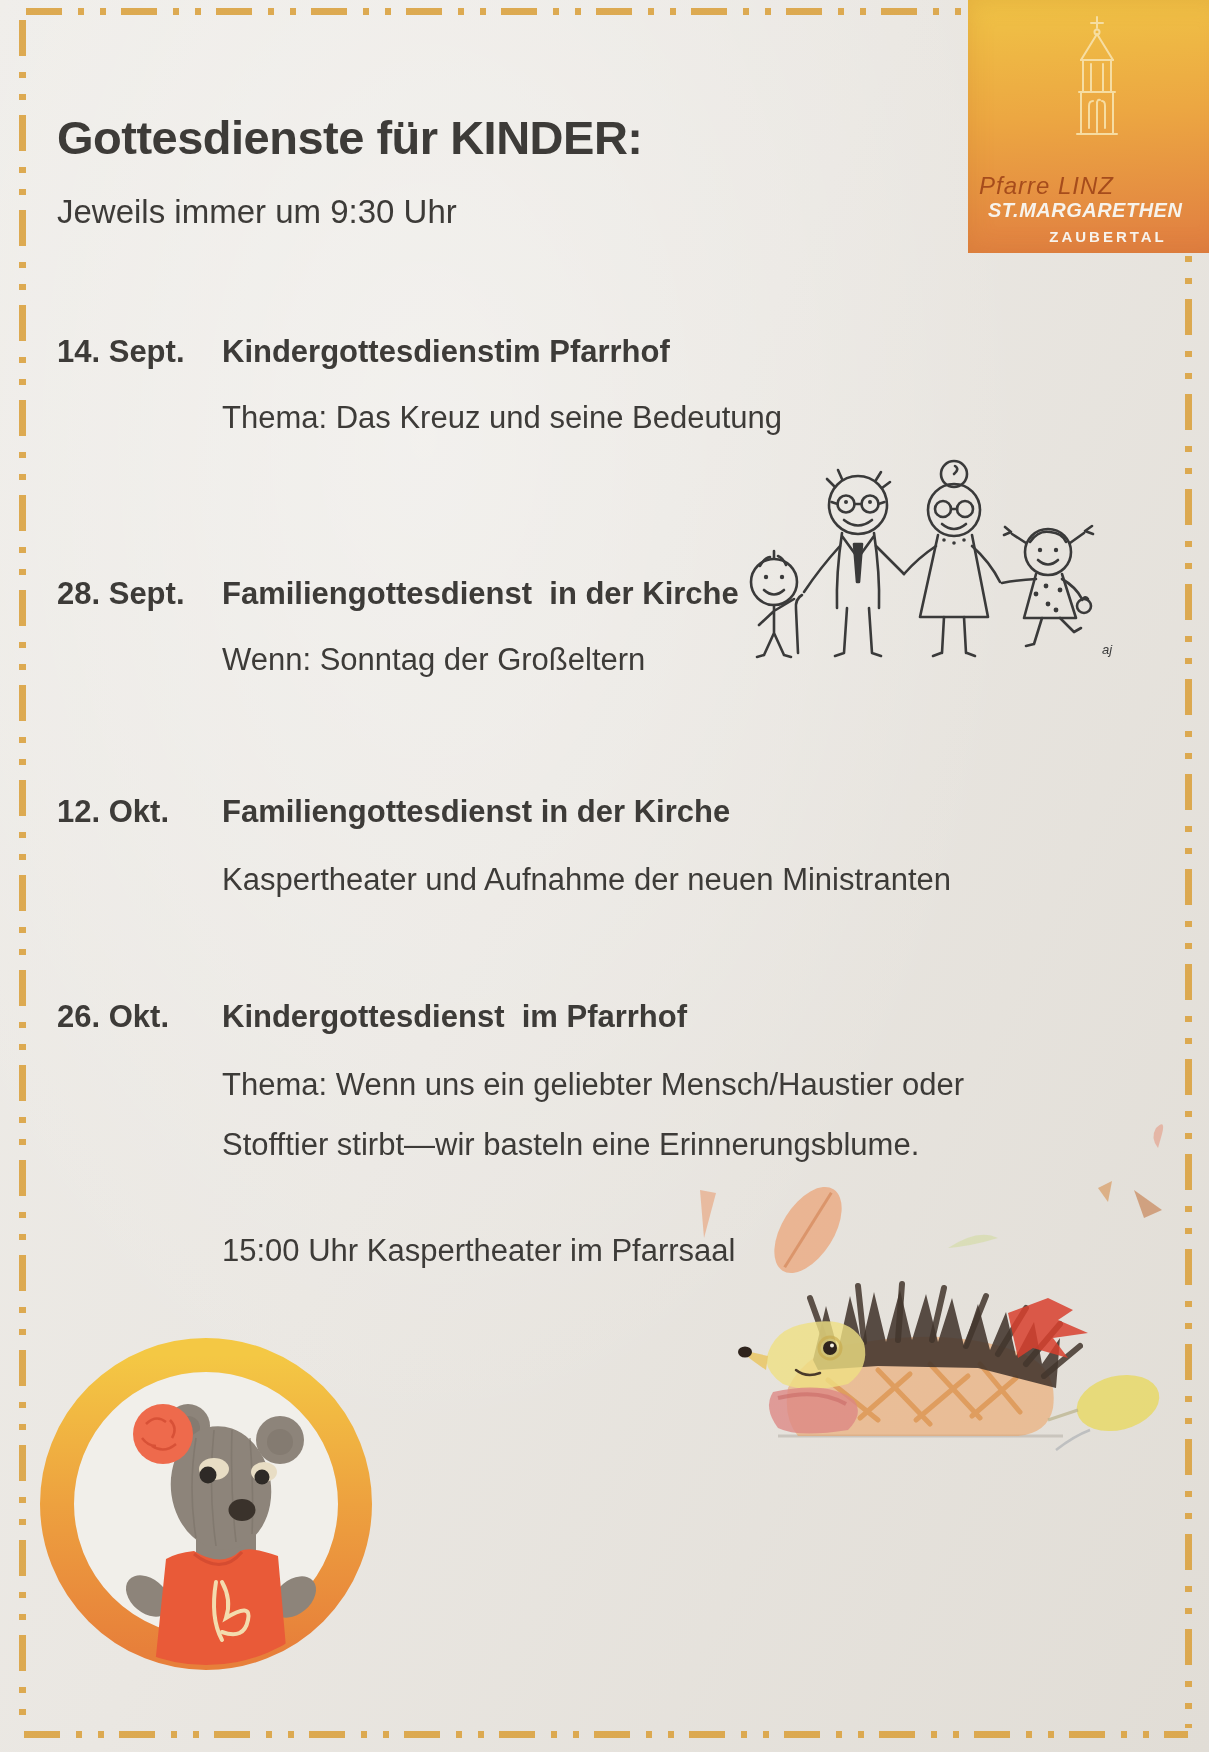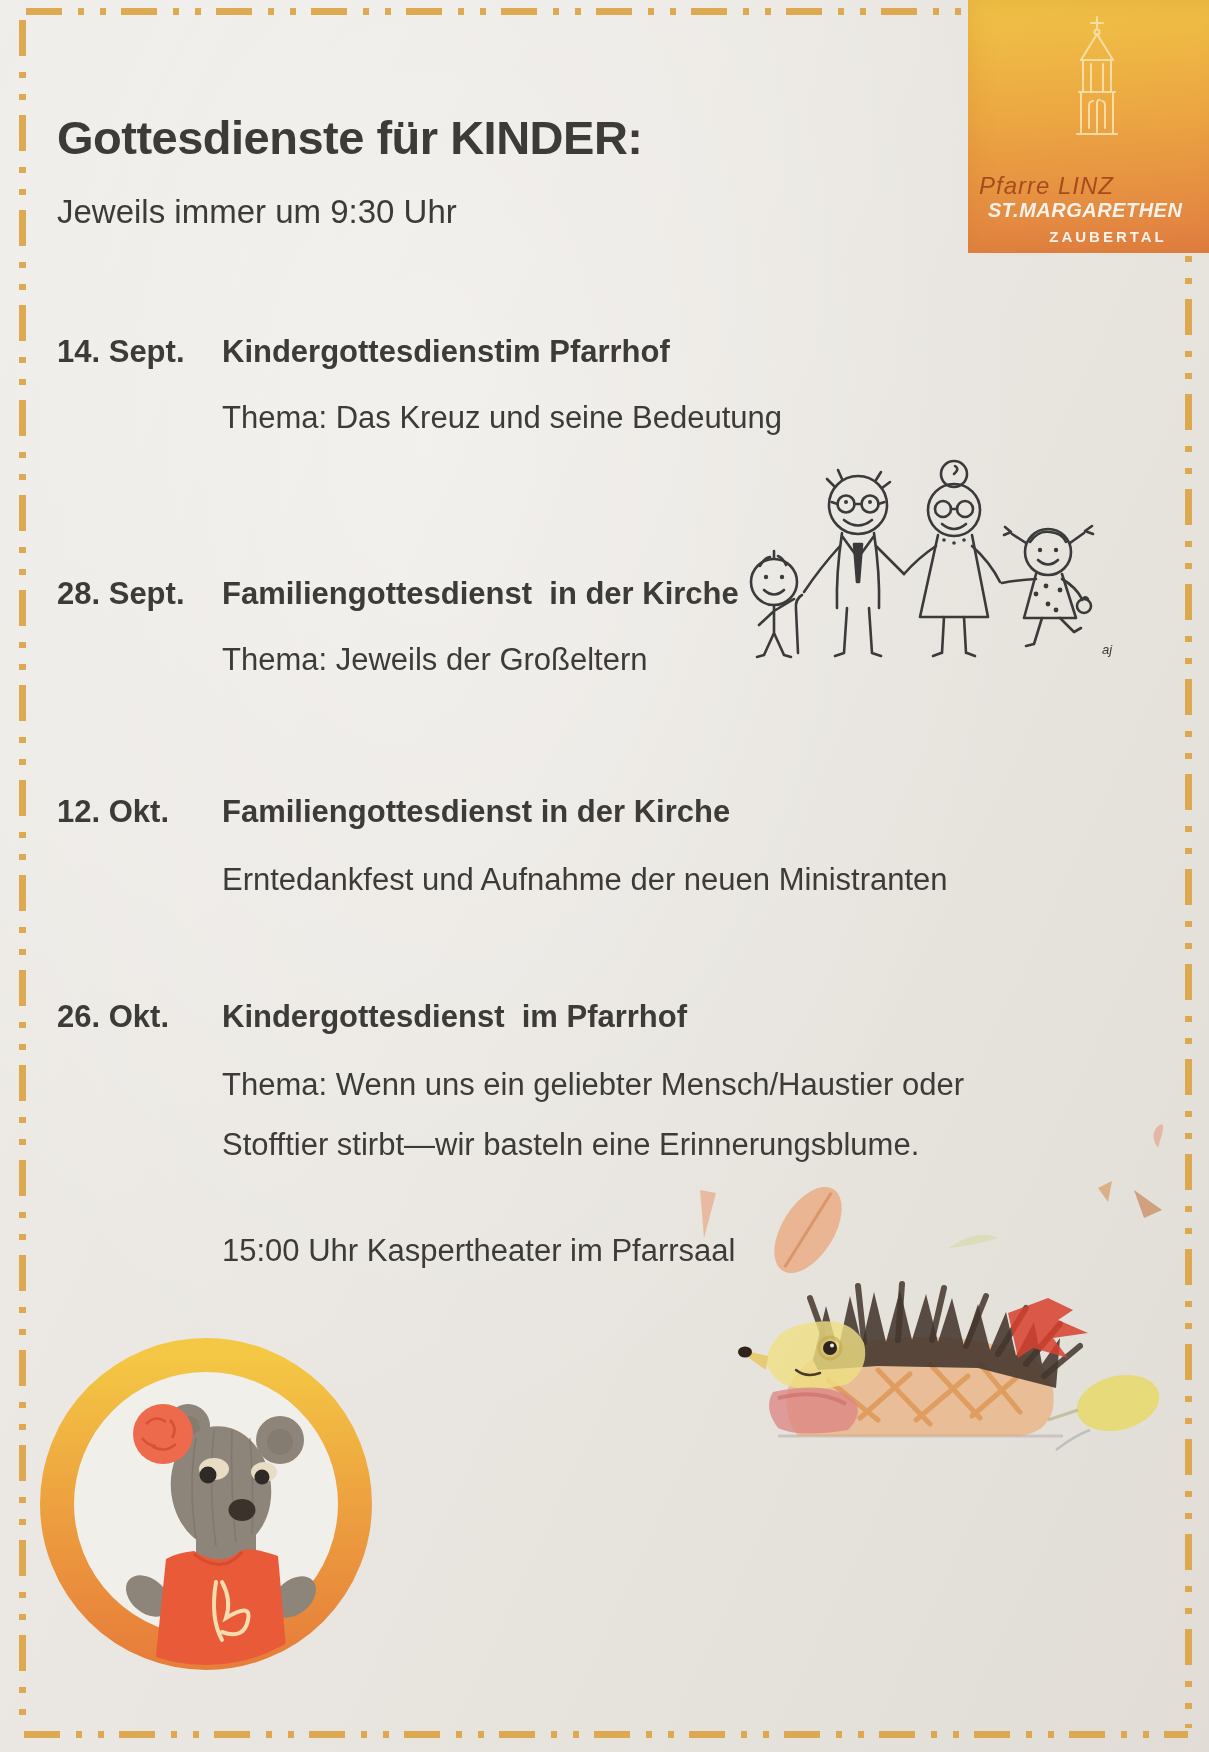--- a/index.html
+++ b/index.html
@@ -86,25 +86,25 @@
     <div class="logo-line2">ST.MARGARETHEN</div>
     <div class="logo-line3">ZAUBERTAL</div>
   </div>
 
   <div class="abs date" style="top:333px">14. Sept.</div>
   <div class="abs etitle" style="top:333px">Kindergottesdienstim Pfarrhof</div>
   <div class="abs eline" style="top:399px">Thema: Das Kreuz und seine Bedeutung</div>
 
   <div class="abs date" style="top:575px">28. Sept.</div>
   <div class="abs etitle" style="top:575px">Familiengottesdienst  in der Kirche</div>
-  <div class="abs eline" style="top:641px">Thema: Jeweils der Großeltern</div>
+  <div class="abs eline" style="top:641px">Wenn: Sonntag der Großeltern</div>
 
   <div class="abs date" style="top:793px">12. Okt.</div>
   <div class="abs etitle" style="top:793px">Familiengottesdienst in der Kirche</div>
-  <div class="abs eline" style="top:861px">Erntedankfest und Aufnahme der neuen Ministranten</div>
+  <div class="abs eline" style="top:861px">Kaspertheater und Aufnahme der neuen Ministranten</div>
 
   <div class="abs date" style="top:998px">26. Okt.</div>
   <div class="abs etitle" style="top:998px">Kindergottesdienst  im Pfarrhof</div>
   <div class="abs eline" style="top:1126px">Stofftier stirbt—wir basteln eine Erinnerungsblume.</div>
   <div class="abs eline" style="top:1066px">Thema: Wenn uns ein geliebter Mensch/Haustier oder</div>
 
   <div class="abs eline" style="top:1232px">15:00 Uhr Kaspertheater im Pfarrsaal</div>
 
   <svg class="abs" style="left:730px;top:448px" width="415" height="215" viewBox="0 0 415 215">
     <g stroke="#3a3a3a" stroke-width="2.6" fill="none" stroke-linecap="round" stroke-linejoin="round">

